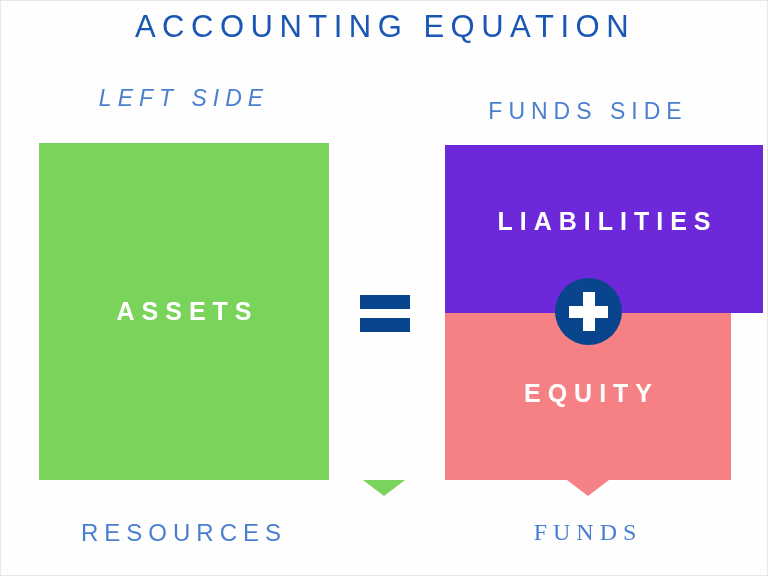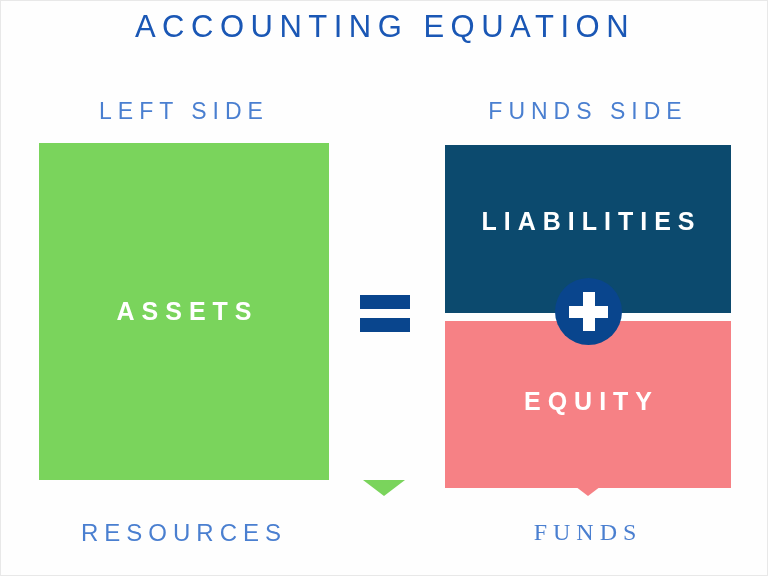--- a/index.html
+++ b/index.html
@@ -41,21 +41,21 @@
   
   .side-heading {
     position: absolute;
     font-size: 23px;
     font-weight: 400;
     letter-spacing: 6px;
     color: #4a7fd0;
     text-align: center;
     white-space: nowrap;
   }
-  #left-side-heading  { top: 97px;  left: 38px;  width: 290px; }
+  #left-side-heading  { top: 84px;  left: 38px;  width: 290px; font-style: italic; }
   #right-side-heading { top: 97px;  left: 444px; width: 286px; }
 
   
   #assets-block {
     position: absolute;
     left: 38px;
     top: 142px;
     width: 290px;
     height: 337px;
     background: #7ad45c;
@@ -87,28 +87,28 @@
     border-left: 21px solid transparent;
     border-right: 21px solid transparent;
     border-top: 16px solid #7ad45c;
   }
 
   
   #liabilities-block {
     position: absolute;
     left: 444px;
     top: 144px;
-    width: 286px;
+    width: 318px;
     height: 168px;
-    background: #0c4a6e;
+    background: #6d28d9;
   }
   #equity-block {
     position: absolute;
     left: 444px;
-    top: 320px;
+    top: 312px;
     width: 286px;
     height: 167px;
     background: #f68185;
   }
   .stack-label {
     position: absolute;
     left: 0;
     width: 100%;
     color: #ffffff;
     font-size: 25px;

